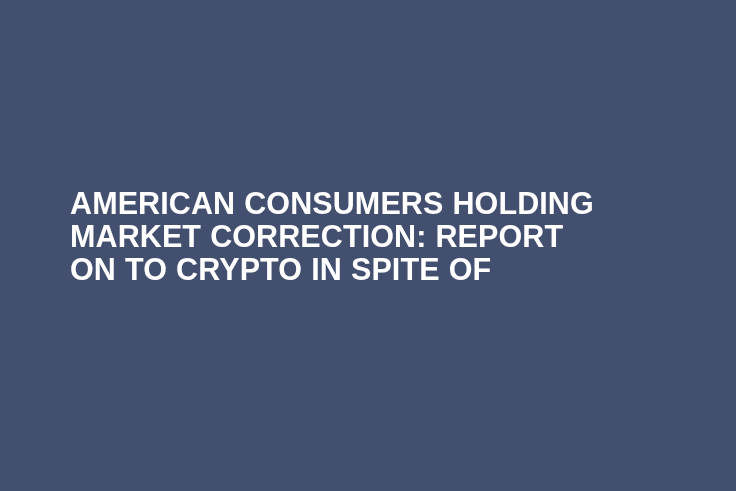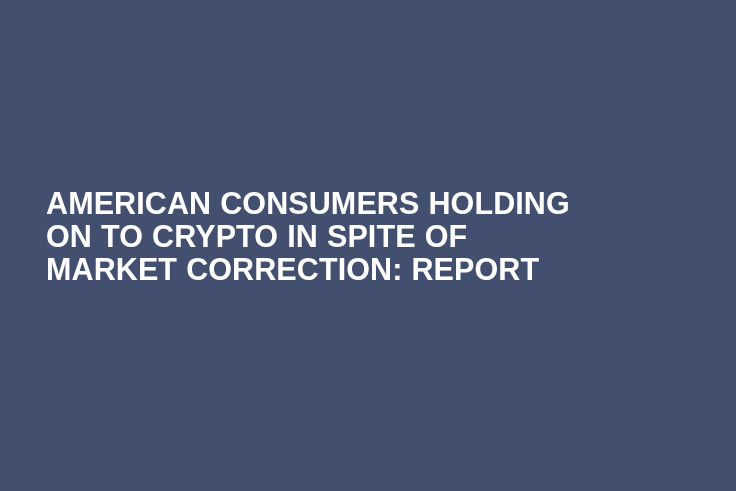--- a/index.html
+++ b/index.html
@@ -19,21 +19,21 @@
   .hero-card {
     position: relative;
     box-sizing: border-box;
     width: 736px;
     height: 491px;
     background: #434f6e;
     display: flex;
     flex-direction: column;
     justify-content: center;
     align-items: flex-start;
-    padding: 0 46px;
+    padding: 0 70px;
   }
 
   
   .hero-headline {
     margin: 0;
     padding: 0;
     position: relative;
     top: -9px;          
     max-width: 620px;
     color: #ffffff;
@@ -53,17 +53,17 @@
     white-space: nowrap;
   }
 </style>
 </head>
 <body>
 
 <div class="hero-card">
 
   <h1 class="hero-headline">
     <span class="headline-line">AMERICAN CONSUMERS HOLDING</span>
+    <span class="headline-line">MARKET CORRECTION: REPORT</span>
     <span class="headline-line">ON TO CRYPTO IN SPITE OF</span>
-    <span class="headline-line">MARKET CORRECTION: REPORT</span>
   </h1>
 
 </div>
 
 </body></html>

